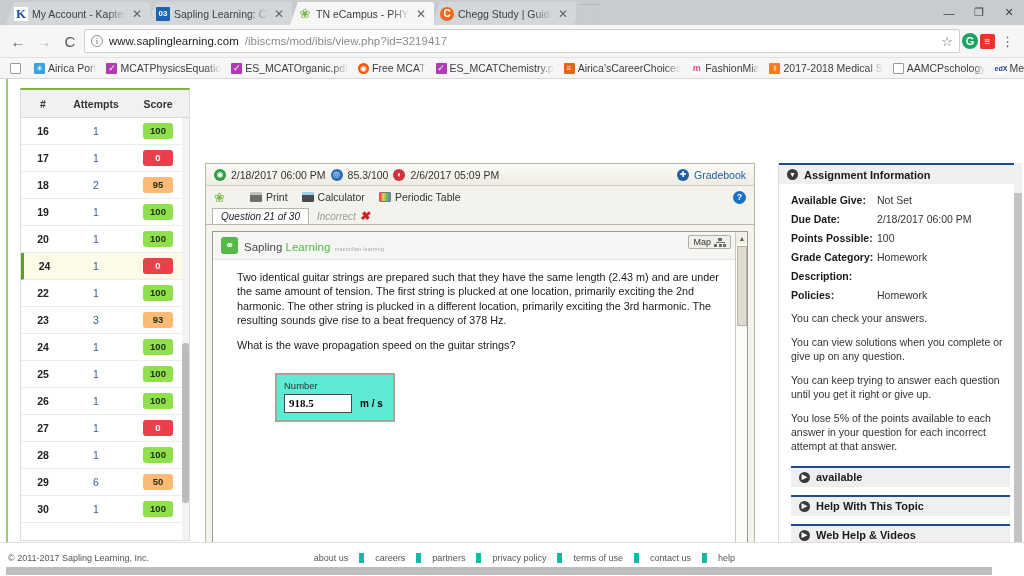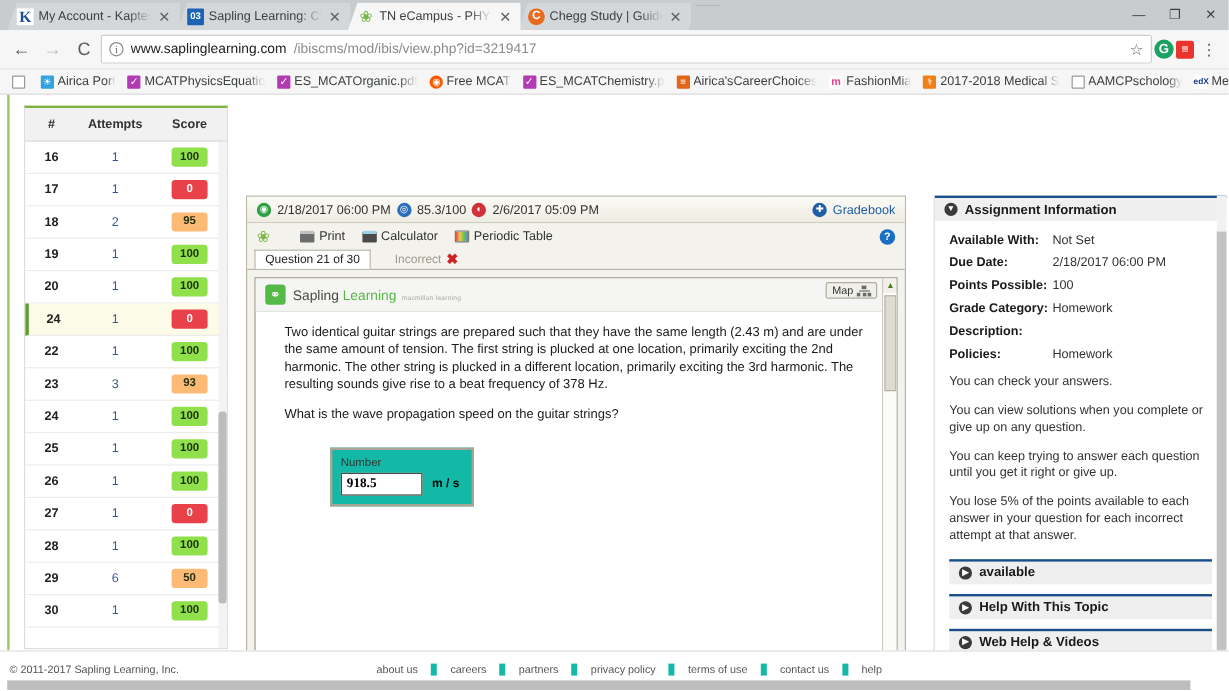--- a/index.html
+++ b/index.html
@@ -172,21 +172,21 @@
   .tool { display: flex; align-items: center; gap: 4px; }
   .tool-ico { width: 12px; height: 10px; flex: 0 0 12px; border-radius: 1px; }
   .ti-print { background: #6d6d6d; border-top: 3px solid #c0c0c0; }
   .ti-calc  { background: #4a4a4a; border-top: 3px solid #9bd1e8; }
   .ti-pt    { background: linear-gradient(90deg,#e84b4b,#e8cf4b,#6ec04b,#4b8de8); border:1px solid #777; }
   .help-ico { margin-left: auto; width: 13px; height: 13px; border-radius: 50%;
     background: #1a6fc4; color: #fff; font-size: 9px; display: flex;
     align-items: center; justify-content: center; font-weight: bold; }
 
   .c-tabs { height: 17px; display: flex; align-items: flex-start;
-    padding-left: 6px; border-bottom: 1px solid #b9b7a8; background: #f3f2ec; gap: 12px; }
+    padding-left: 6px; border-bottom: 1px solid #b9b7a8; background: #f3f2ec; gap: 0; font-style: italic; }
   .c-tab { height: 16px; padding: 0 8px; font-size: 10px; color: #4a4a4a;
     display: flex; align-items: center; border: 1px solid #b9b7a8;
     border-bottom: none; background: #e7e5da; }
   .c-tab.active { background: #ffffff; color: #222; }
   .c-tab-status { display: flex; align-items: center; gap: 4px; background: transparent;
     border: none; color: #9b9b90; }
   .xmark { color: #cc2222; font-size: 12px; font-weight: bold; }
 
   .c-stage {
     margin: 6px; height: 340px; background: #fff; border: 1px solid #9d9b8e;
@@ -208,21 +208,21 @@
     background: #f0efe9; border: 1px solid #b0aea2; border-radius: 2px;
     padding: 1px 4px; display: flex; align-items: center; gap: 3px;
   }
   .map-glyph { display:inline-block; width:12px; height:9px; position:relative; }
   .map-glyph i { position:absolute; background:#6b6b6b; display:block; }
 
   .q-body { padding: 10px 14px 0 24px; }
   .q-text { font-size: 10.8px; color: #1b1b1b; line-height: 1.32; }
   .q-ask { font-size: 10.8px; color: #1b1b1b; margin-top: 12px; }
   .answer-box {
-    margin: 22px 0 0 38px; width: 120px; background: #14b8a6;
+    margin: 22px 0 0 38px; width: 120px; background: #5eead4;
     border: 2px solid #a8a496; padding: 5px 7px 7px;
   }
   .answer-label { font-size: 9.5px; color: #333; margin-bottom: 3px; }
   .answer-row { display: flex; align-items: center; gap: 8px; }
   .answer-input {
     width: 68px; height: 19px; background: #fff; border: 1px solid #4a4a4a;
     font-size: 11px; font-weight: bold; font-family: "Liberation Serif", serif;
     color: #000; padding: 0 4px; line-height: 19px;
   }
   .answer-unit { font-size: 10px; font-weight: bold; font-family: Liberation Sans, sans-serif; }
@@ -631,21 +631,21 @@
     </div>
 
     <div class="rside">
       <div class="panel-head">
         <span class="disc">▼</span>
         <span>Assignment Information</span>
       </div>
       <div class="panel-body">
         <div id="info-rows">
             <div class="info-row">
-              <div class="info-k">Available With:</div>
+              <div class="info-k">Available Give:</div>
               <div class="info-v">Not Set</div>
             </div>
             <div class="info-row">
               <div class="info-k">Due Date:</div>
               <div class="info-v">2/18/2017 06:00 PM</div>
             </div>
             <div class="info-row">
               <div class="info-k">Points Possible:</div>
               <div class="info-v">100</div>
             </div>

